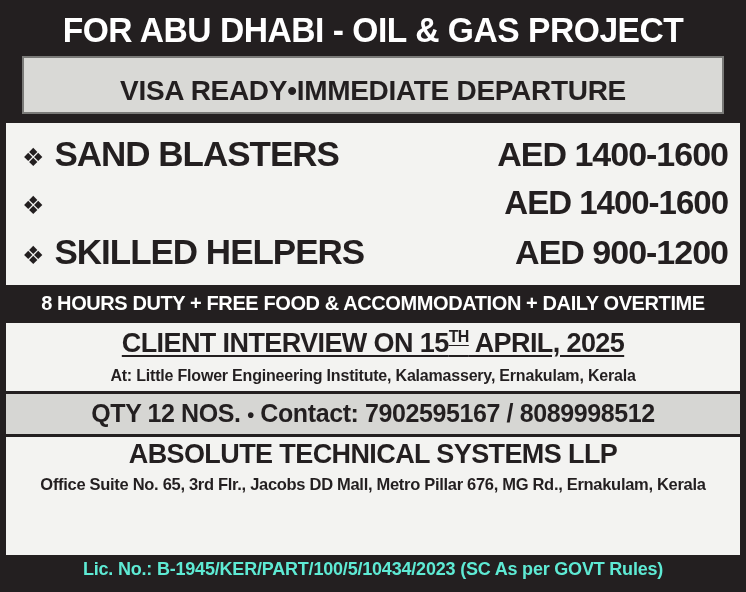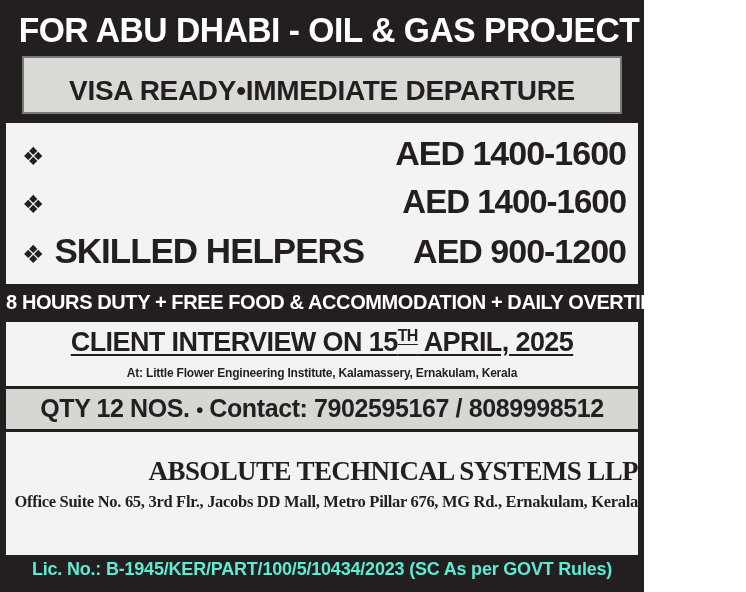--- a/index.html
+++ b/index.html
@@ -8,21 +8,21 @@
     background: #ffffff;
   }
   body {
     width: 746px;
     height: 592px;
     font-family: "Liberation Sans", sans-serif;
     overflow: hidden;
   }
   .ad {
     position: relative;
-    width: 644px;
+    width: 746px;
     height: 592px;
     box-sizing: border-box;
     background: #ffffff;
     border: 6px solid #231f20;
     display: flex;
     flex-direction: column;
   }
   
   .header {
     background: #231f20;
@@ -121,21 +121,21 @@
     letter-spacing: -0.6px;
     white-space: nowrap;
   }
   .interview-title sup {
     font-size: 16px;
     text-decoration: underline;
   }
   .venue {
     background: #f3f3f1;
     text-align: center;
-    font-size: 12px;
+    font-size: 16px;
     font-weight: bold;
     color: #231f20;
     padding: 4px 0 6px 0;
     border-bottom: 3px solid #231f20;
     letter-spacing: -0.2px;
     white-space: nowrap;
   }
   
   .contact {
     background: #d6d6d3;
@@ -145,24 +145,23 @@
     color: #231f20;
     padding: 5px 0 6px 0;
     border-bottom: 3px solid #231f20;
     letter-spacing: -0.4px;
     white-space: nowrap;
   }
   .contact .dot { font-size: 20px; vertical-align: middle; }
   
   .company {
     background: #f3f3f1;
-    text-align: right;
-    padding: 24px 0 3px 0;
+    text-align: center;
+    padding: 2px 0 3px 0;
     flex: 1 1 auto;
-    font-family: Liberation Serif, serif;
   }
   .company-name {
     font-size: 27px;
     font-weight: bold;
     color: #231f20;
     letter-spacing: -0.6px;
     white-space: nowrap;
   }
   .company-address {
     font-size: 16.5px;
@@ -194,20 +193,21 @@
   </div>
 
   <div class="visa-wrap">
     <div class="visa-bar">VISA READY•IMMEDIATE DEPARTURE</div>
   </div>
 
   <div class="jobs">
 
     <div class="job-row">
       <span class="job-bullet">❖</span>
+      <span class="job-title">SAND BLASTERS</span>
       <span class="job-spacer"></span>
       <span class="job-salary">AED 1400-1600</span>
     </div>
 
     <div class="job-row tight">
       <span class="job-bullet">❖</span>
       <span class="job-spacer"></span>
       <span class="job-salary">AED 1400-1600</span>
     </div>
 

